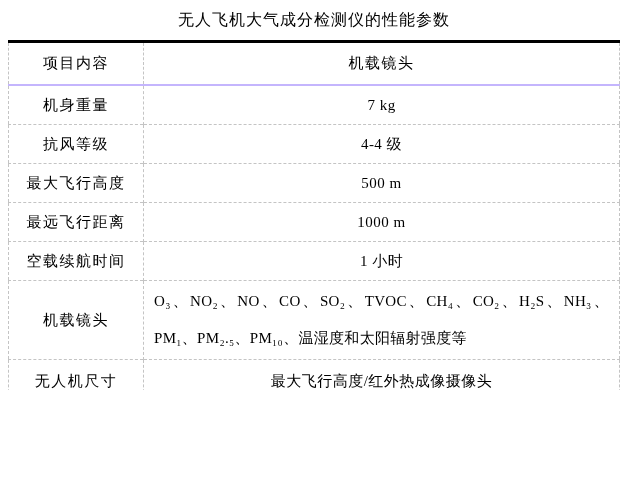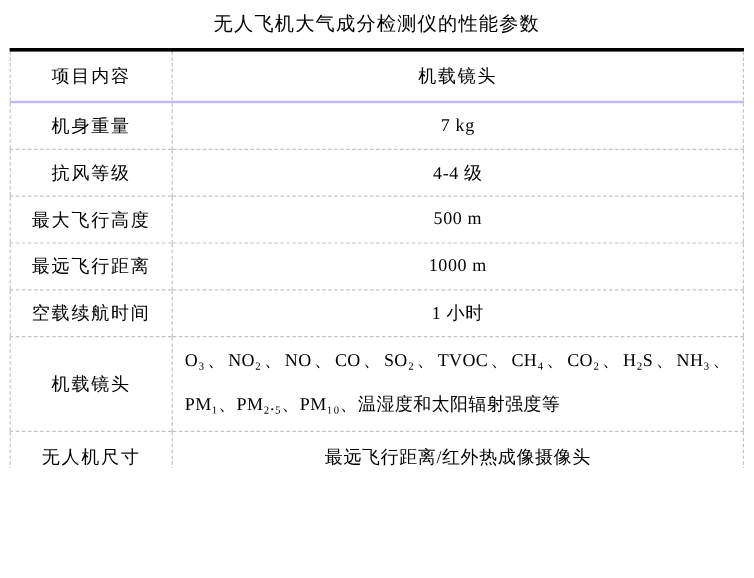--- a/index.html
+++ b/index.html
@@ -98,18 +98,18 @@
       <tr>
         <td class="label-cell">空载续航时间</td>
         <td class="col2">1 小时</td>
       </tr>
       <tr class="tall-row">
         <td class="label-cell">机载镜头</td>
         <td class="col2 justify-cell">O₃、NO₂、NO、CO、SO₂、TVOC、CH₄、CO₂、H₂S、NH₃、PM₁、PM₂.₅、PM₁₀、温湿度和太阳辐射强度等</td>
       </tr>
       <tr class="last-row">
         <td class="label-cell">无人机尺寸</td>
-        <td class="col2">最远飞行距离/红外热成像摄像头</td>
+        <td class="col2">最大飞行高度/红外热成像摄像头</td>
       </tr>
     </tbody>
   </table>
 
 </div>
 
 </body></html>

